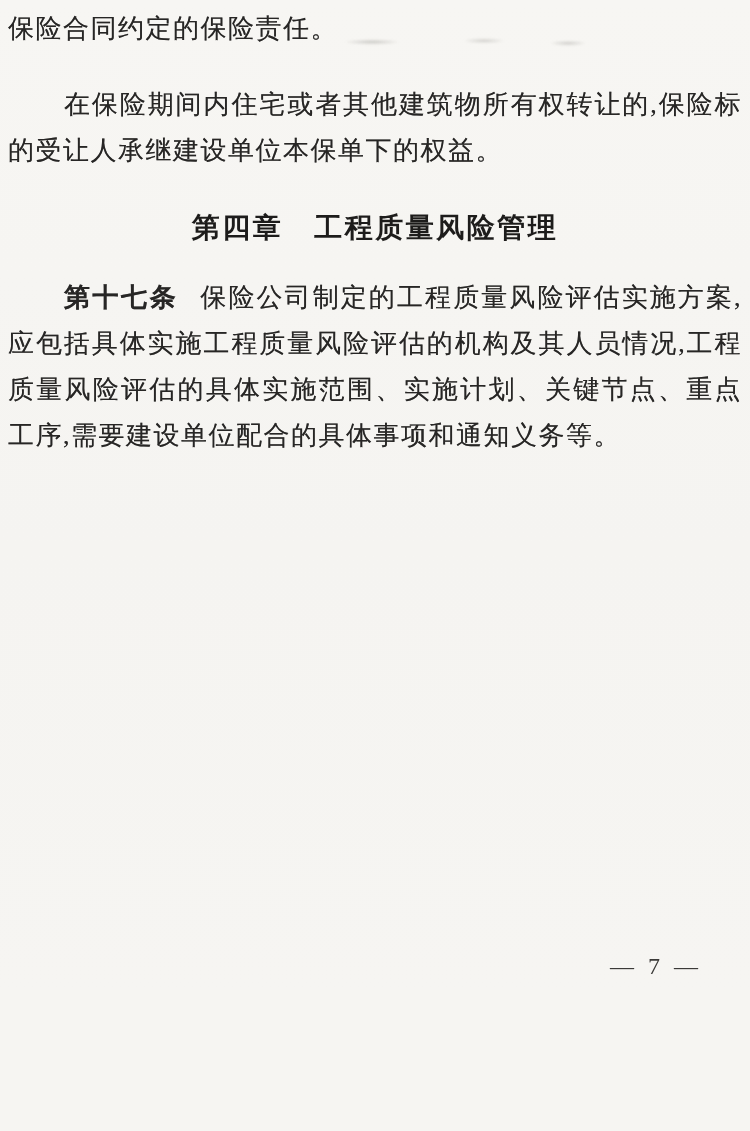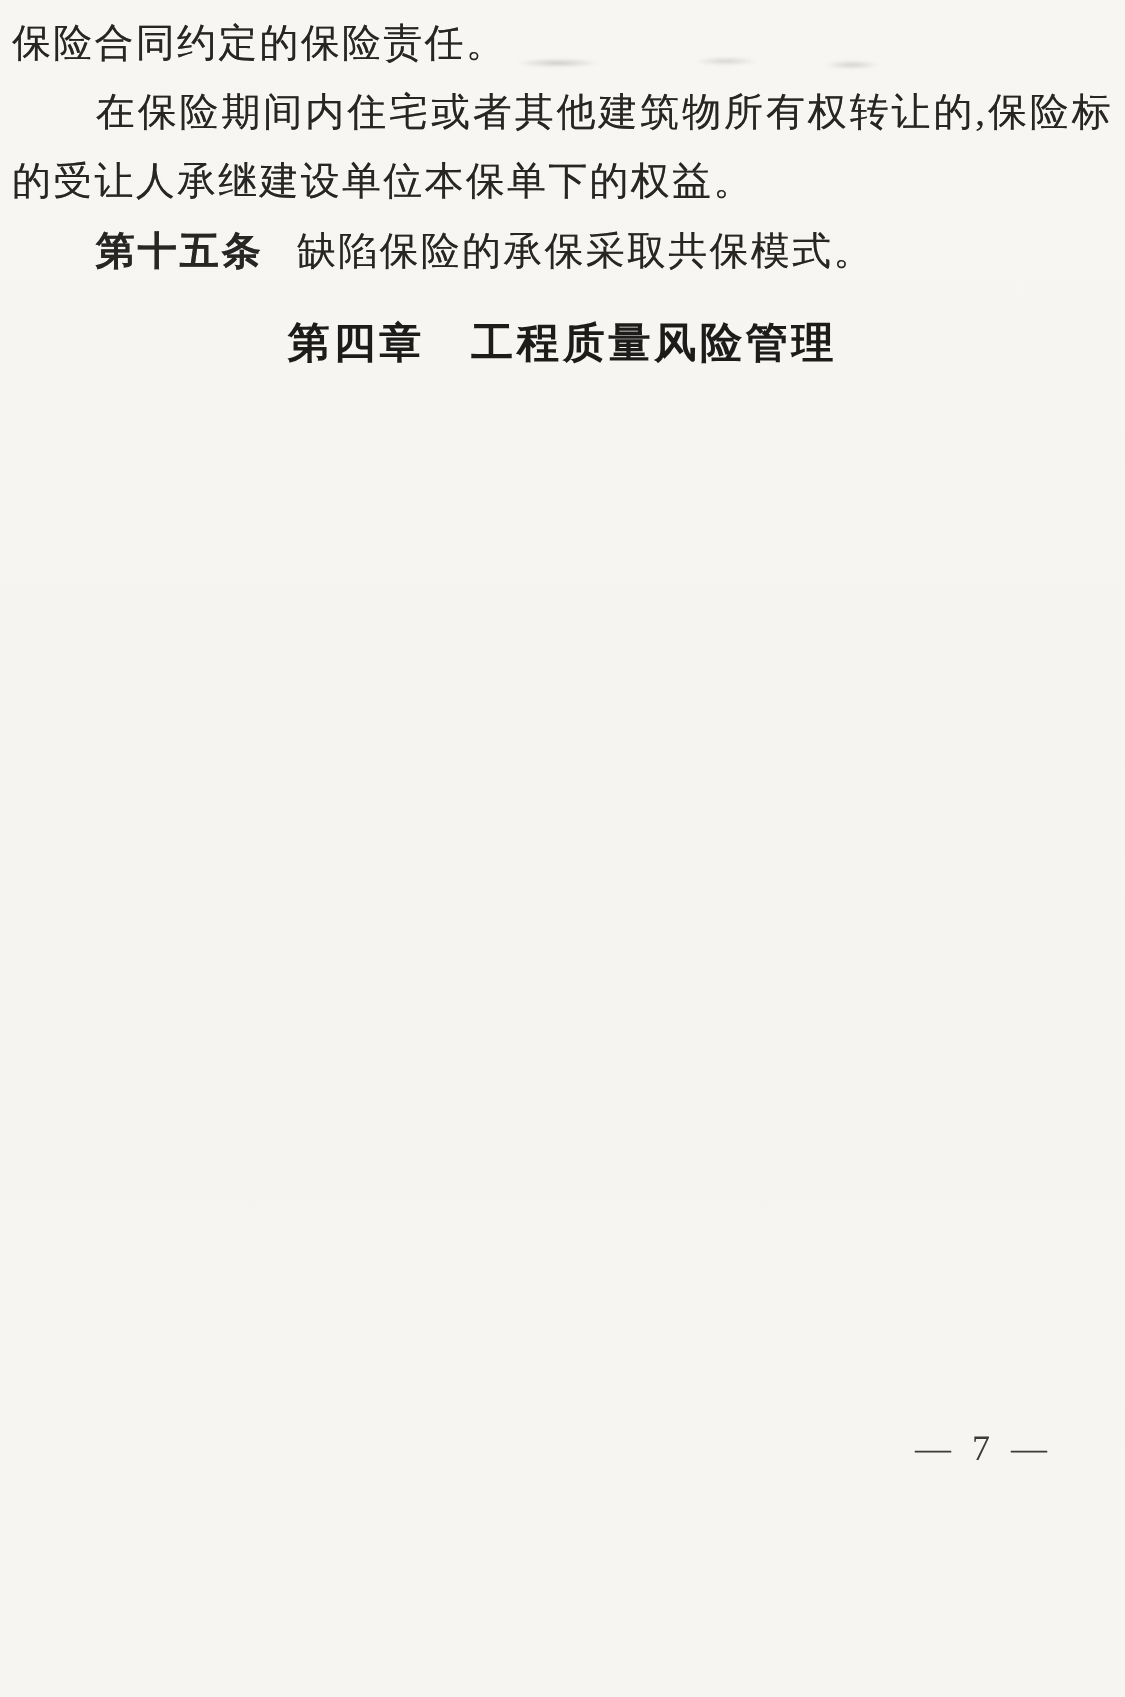--- a/index.html
+++ b/index.html
@@ -21,29 +21,29 @@
     color: #272625;
     font-size: 26px;
     line-height: 46px;
     text-align: justify;
   }
   .para {
     margin: 0;
     letter-spacing: 1.5px;
     text-shadow: 0 0 0.4px rgba(40,40,40,.55);
   }
-  .para.indent { text-indent: 2.15em; }
+  .para.indent { text-indent: 2.15em; margin-top: 30px; }
   .article-label {
     font-family: "Liberation Sans", "DejaVu Sans", sans-serif;
     font-weight: 700;
     letter-spacing: 2px;
     margin-right: 0.85em;
   }
   .chapter {
-    margin: 22px 0 26px 0;
+    margin: 38px 0 26px 0;
     text-align: center;
     text-indent: 0;
     font-family: "Liberation Sans", "DejaVu Sans", sans-serif;
     font-weight: 700;
     font-size: 28px;
     line-height: 32px;
     color: #1d1c1b;
     letter-spacing: 2.5px;
   }
   .chapter-gap { display: inline-block; width: 1.1em; }
@@ -71,18 +71,18 @@
 </style>
 </head>
 <body>
 
 <div class="page">
   <div class="scan-artifact"></div>
 
   <div class="doc-body" id="doc-body">
       <p class="para"><span>保险合同约定的保险责任。</span></p>
       <p class="para indent"><span>在保险期间内住宅或者其他建筑物所有权转让的,保险标的受让人承继建设单位本保单下的权益。</span></p>
-      <p class="para indent"><span class="article-label">第十五条</span><span>缺陷保险的承保采取共保模式。</span></p>
       <h2 class="chapter"><span>第四章</span><span class="chapter-gap"></span><span>工程质量风险管理</span></h2>
+      <p class="para indent"><span class="article-label">第十七条</span><span>保险公司制定的工程质量风险评估实施方案,应包括具体实施工程质量风险评估的机构及其人员情况,工程质量风险评估的具体实施范围、实施计划、关键节点、重点工序,需要建设单位配合的具体事项和通知义务等。</span></p>
     </div>
 
   <div class="page-number">— 7 —</div>
 </div>
 
 </body></html>

